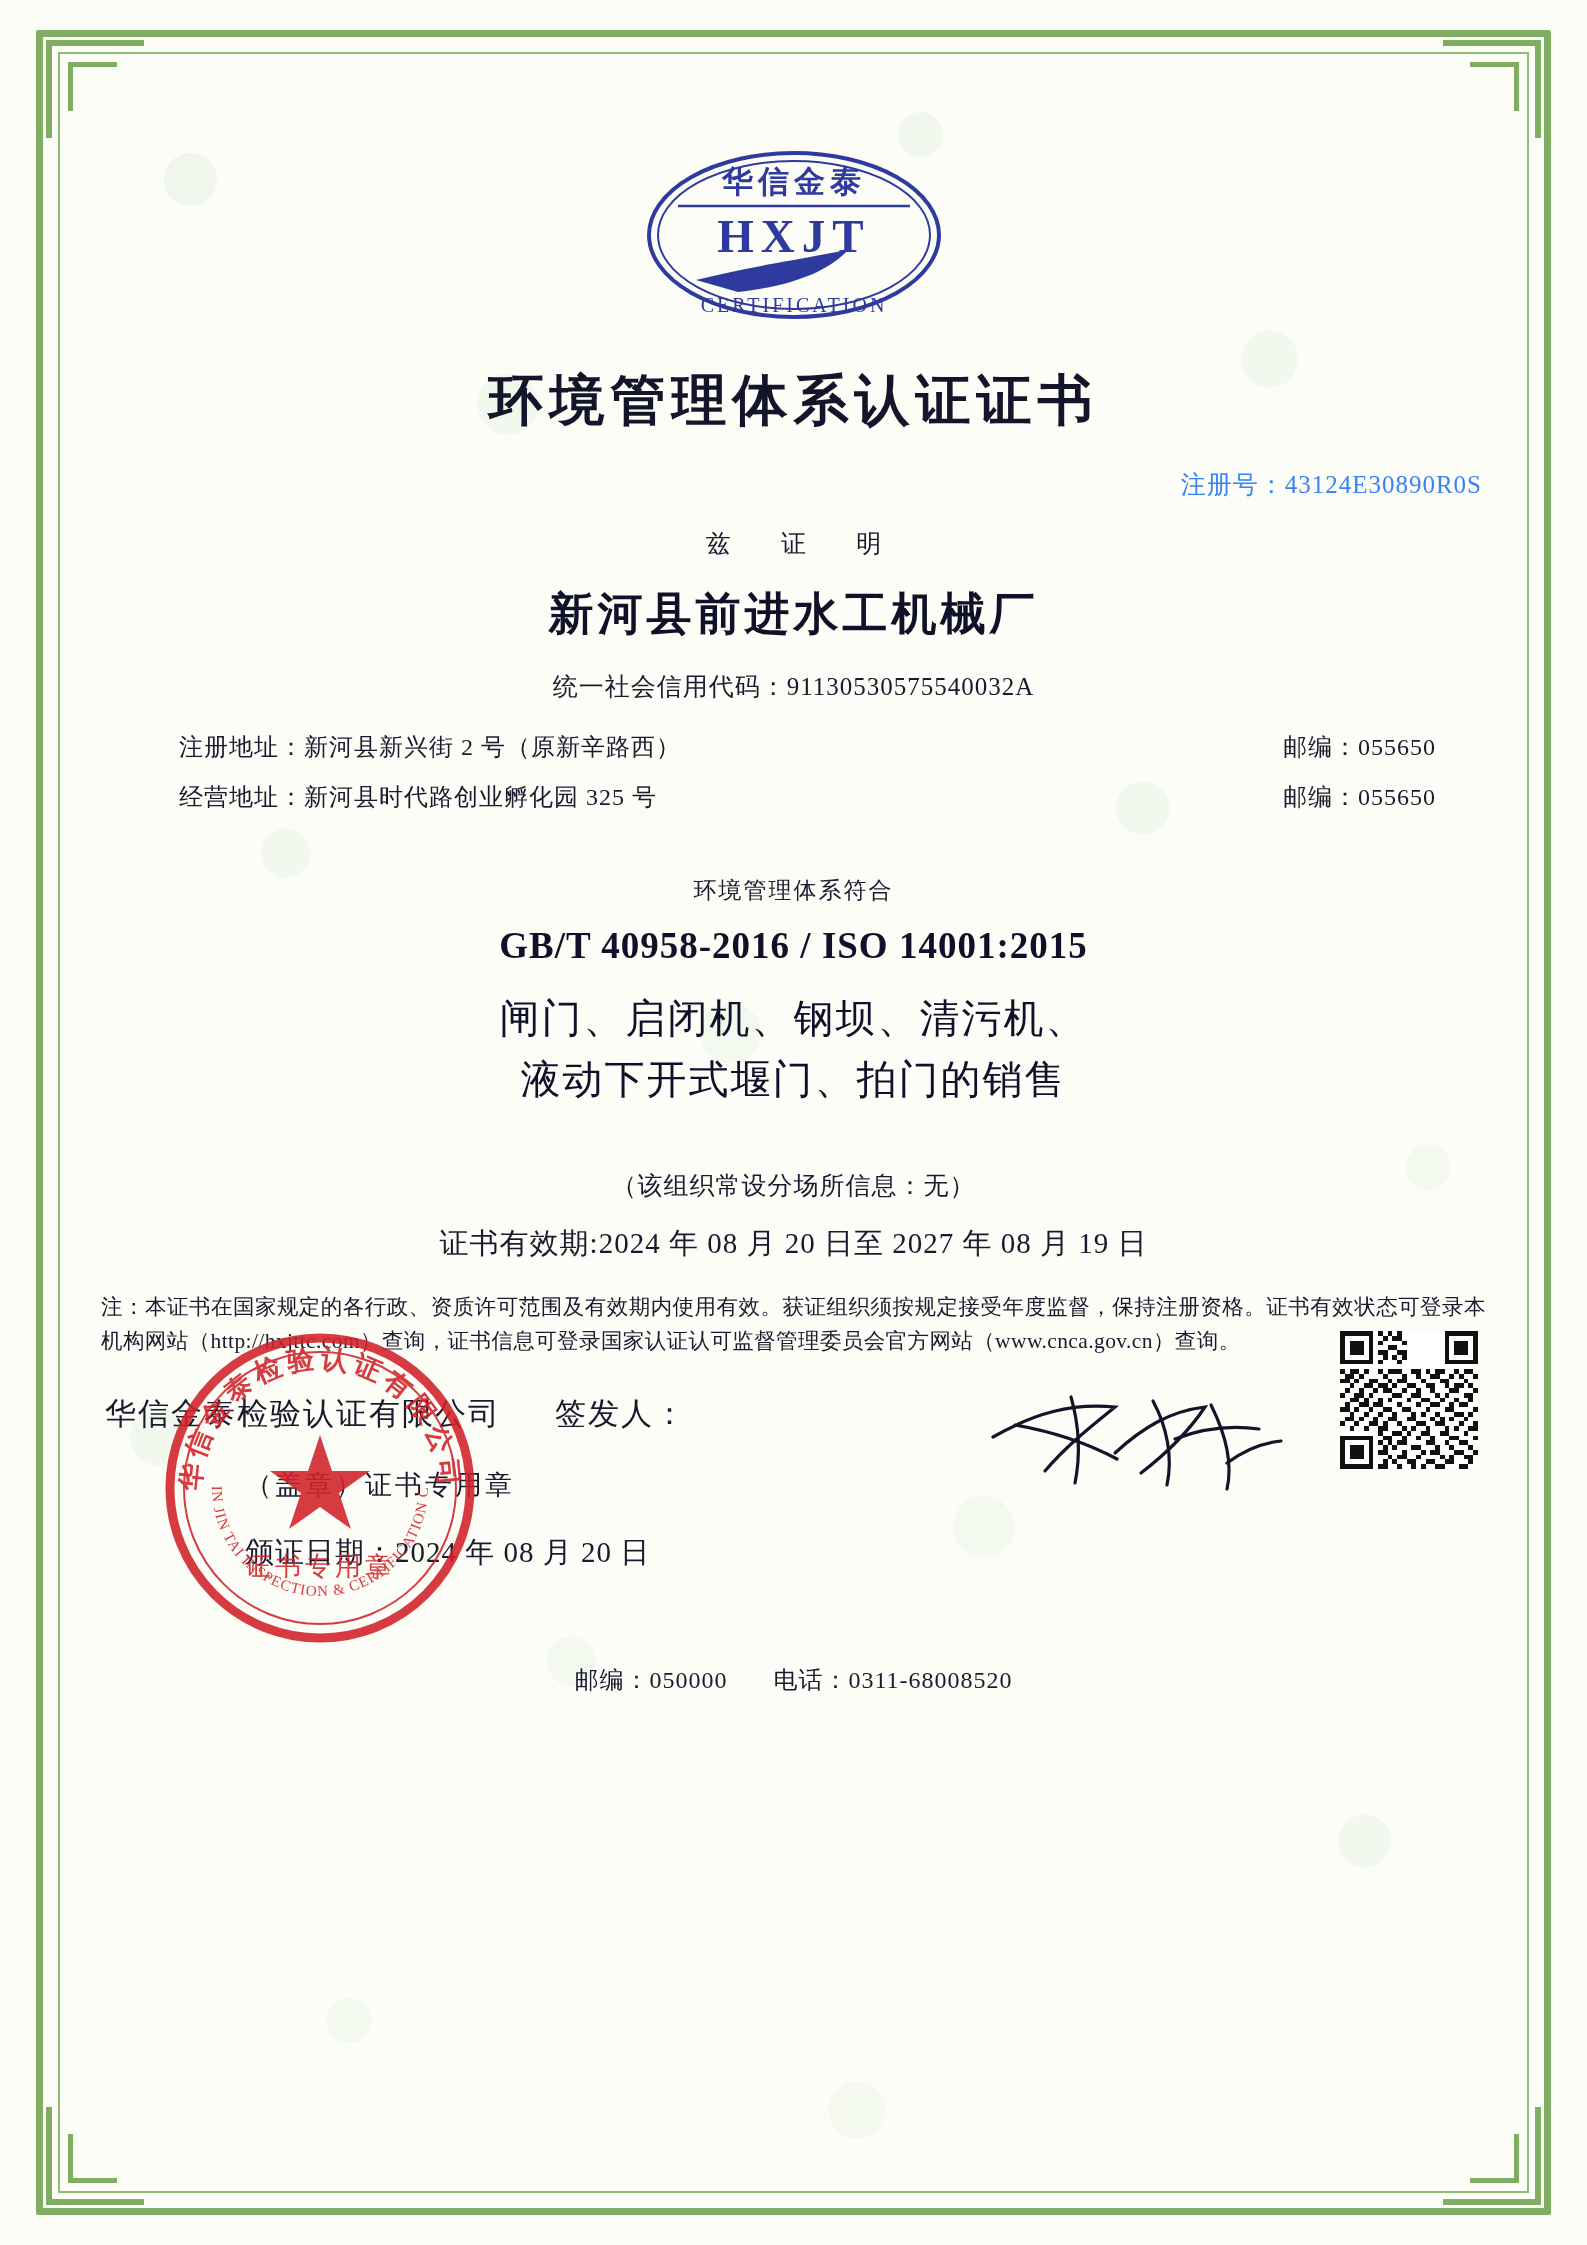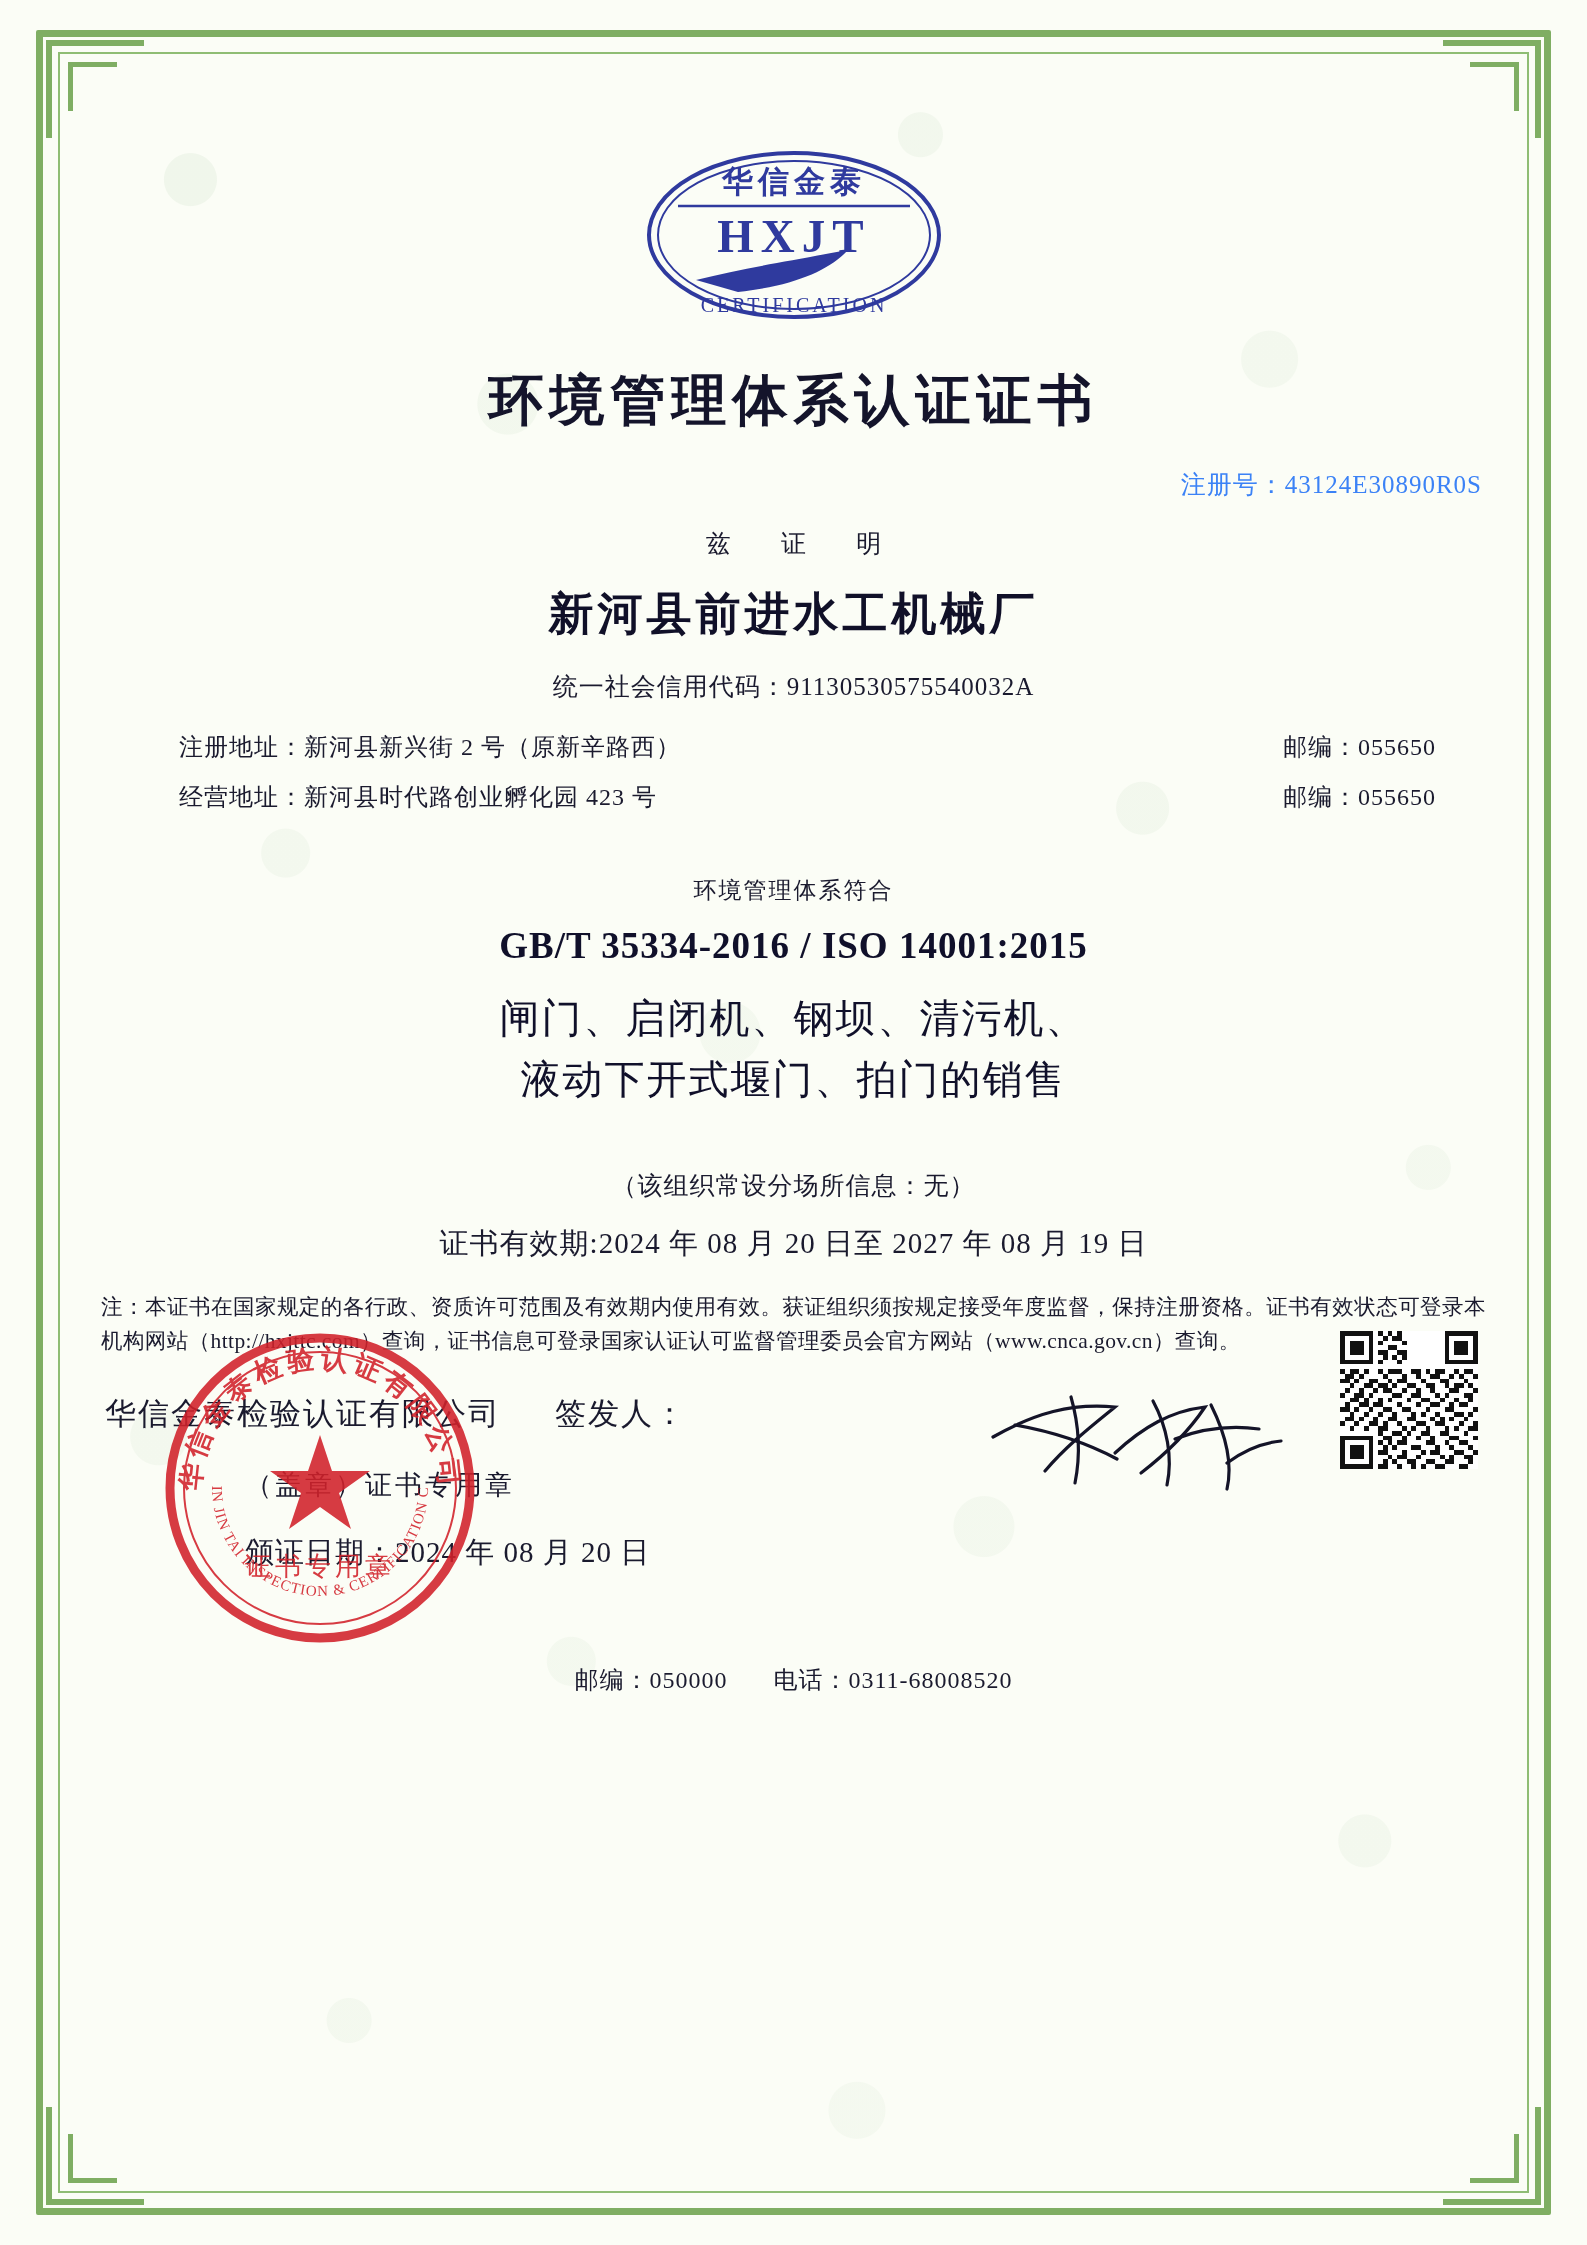--- a/index.html
+++ b/index.html
@@ -325,30 +325,30 @@
       <div class="addr-left">
         <span>注册地址：</span><span>新河县新兴街 2 号（原新辛路西）</span>
       </div>
       <div class="addr-right">
         <span>邮编：</span><span>055650</span>
       </div>
     </div>
 
     <div class="addr-row">
       <div class="addr-left">
-        <span>经营地址：</span><span>新河县时代路创业孵化园 423 号</span>
+        <span>经营地址：</span><span>新河县时代路创业孵化园 325 号</span>
       </div>
       <div class="addr-right">
         <span>邮编：</span><span>055650</span>
       </div>
     </div>
 
     <div class="conform">环境管理体系符合</div>
 
-    <div class="standard">GB/T 35334-2016 / ISO 14001:2015</div>
+    <div class="standard">GB/T 40958-2016 / ISO 14001:2015</div>
 
 
     <div class="scope-text">
       <div>闸门、启闭机、钢坝、清污机、</div>
       <div>液动下开式堰门、拍门的销售</div>
     </div>
 
     <div class="branch-note">（该组织常设分场所信息：无）</div>
 
     <div class="validity">证书有效期:2024 年 08 月 20 日至 2027 年 08 月 19 日</div>

